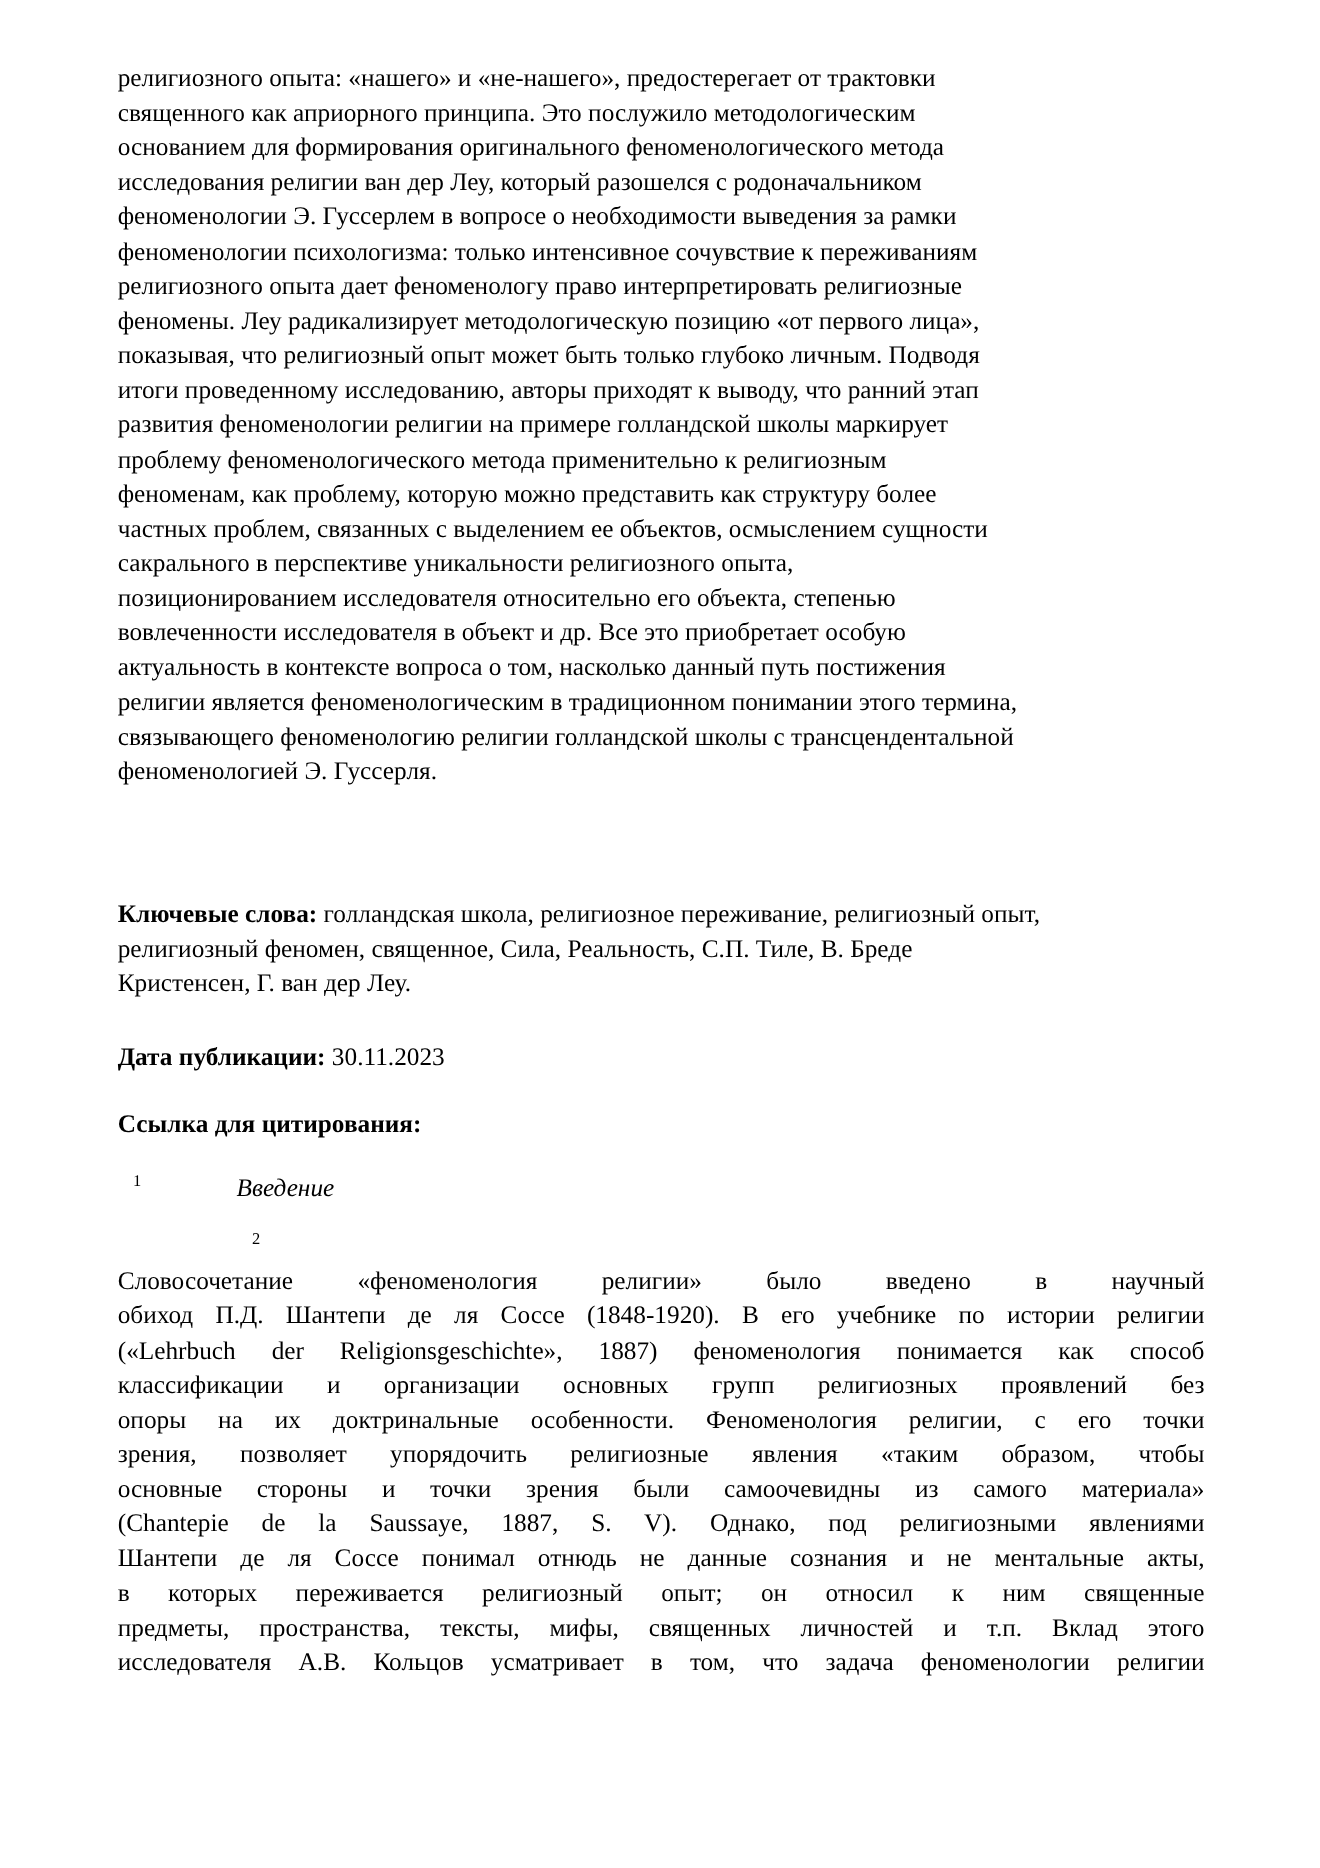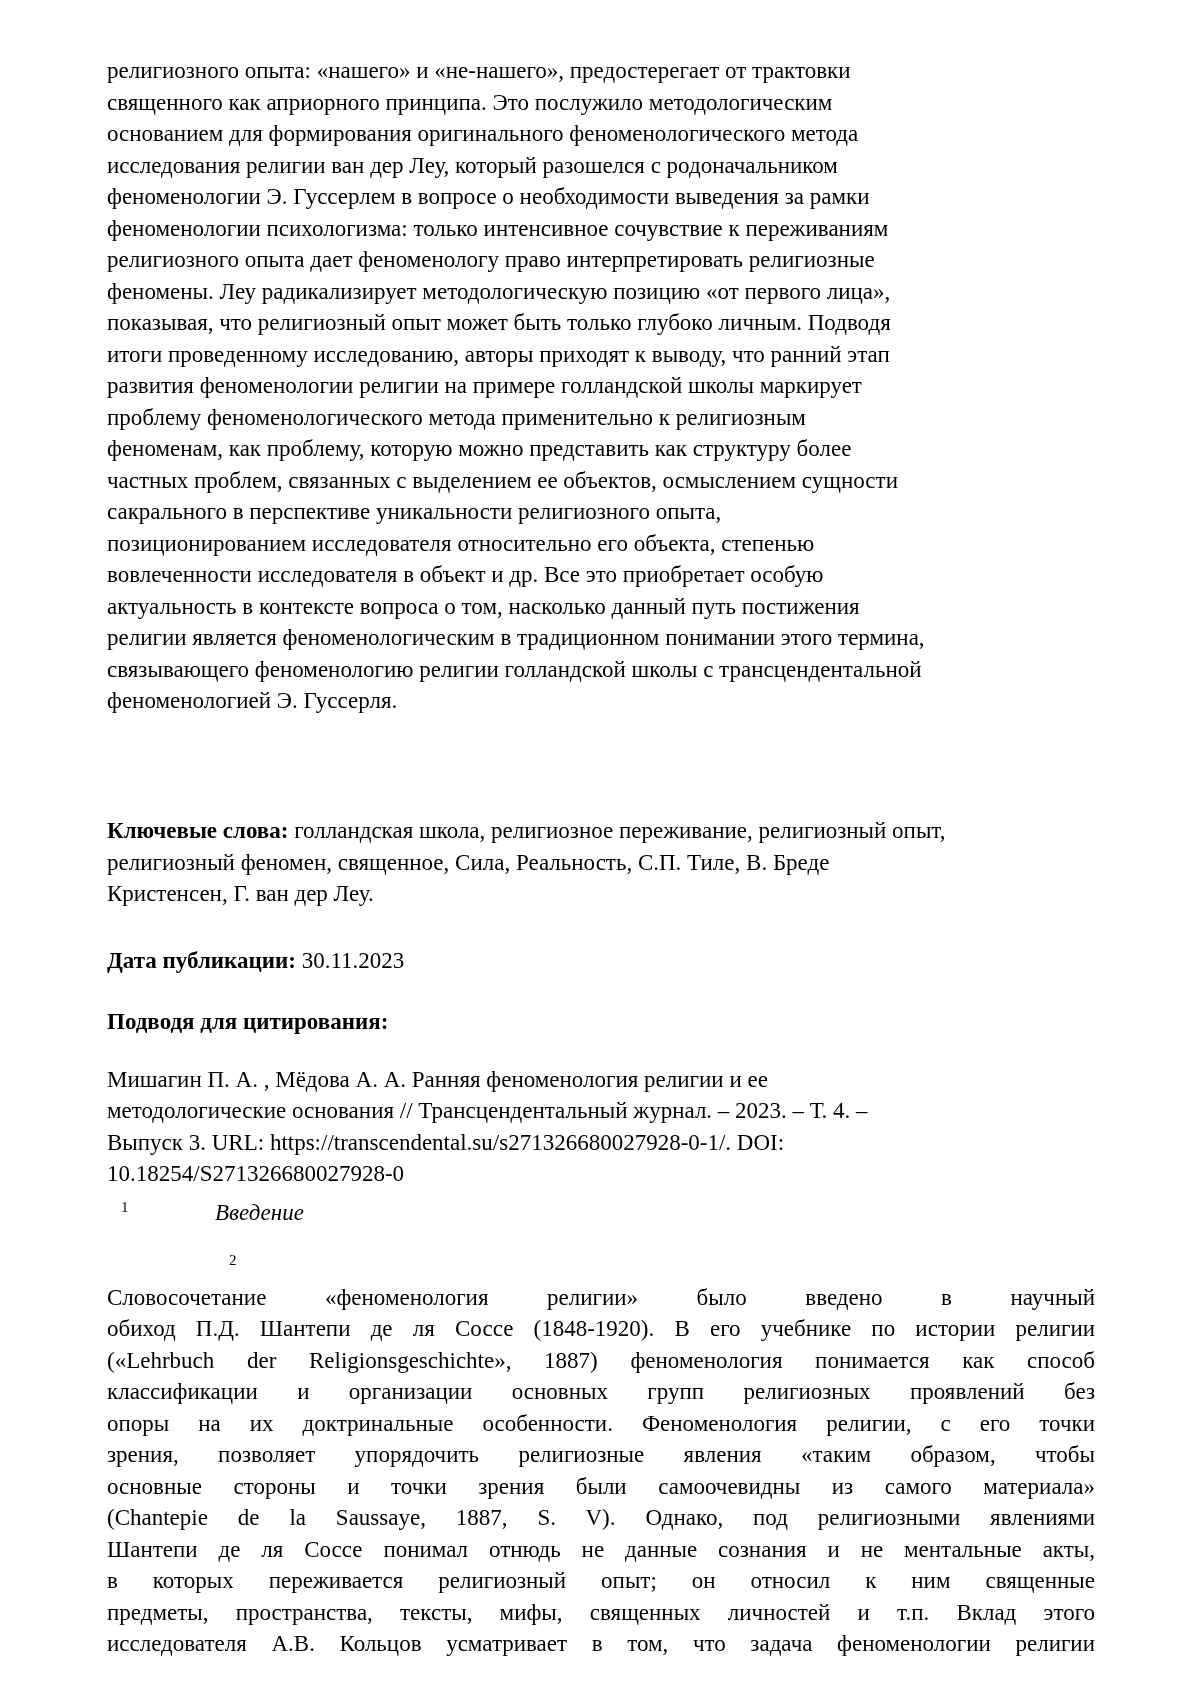--- a/index.html
+++ b/index.html
@@ -84,27 +84,23 @@
     <span class="bold-label">Ключевые слова:</span><span> голландская школа, религиозное переживание, религиозный опыт,
 религиозный феномен, священное, Сила, Реальность, С.П. Тиле, В. Бреде
 Кристенсен, Г. ван дер Леу.</span>
   </p>
 
   <p class="pubdate">
     <span class="bold-label">Дата публикации:</span><span> 30.11.2023</span>
   </p>
 
   <p class="cite-head">
-    <span class="bold-label">Подводя для цитирования:</span>
+    <span class="bold-label">Ссылка для цитирования:</span>
   </p>
 
-  <p class="citation pre">Мишагин П. А. , Мёдова А. А. Ранняя феноменология религии и ее
-методологические основания // Трансцендентальный журнал. – 2023. – Т. 4. –
-Выпуск 3. URL: https://transcendental.su/s271326680027928-0-1/. DOI:
-10.18254/S271326680027928-0</p>
 
   <div class="section-heading">
     <span class="para-num">1</span>
     <span class="section-title">Введение</span>
   </div>
 
   <div class="intro-para">
     <span class="para-num">2</span><span>Словосочетание «феноменология религии» было введено в научный
 обиход П.Д. Шантепи де ля Соссе (1848-1920). В его учебнике по истории религии
 («Lehrbuch der Religionsgeschichte», 1887) феноменология понимается как способ

